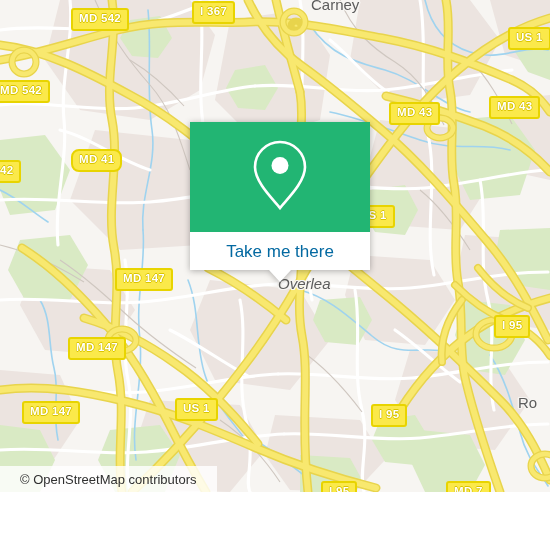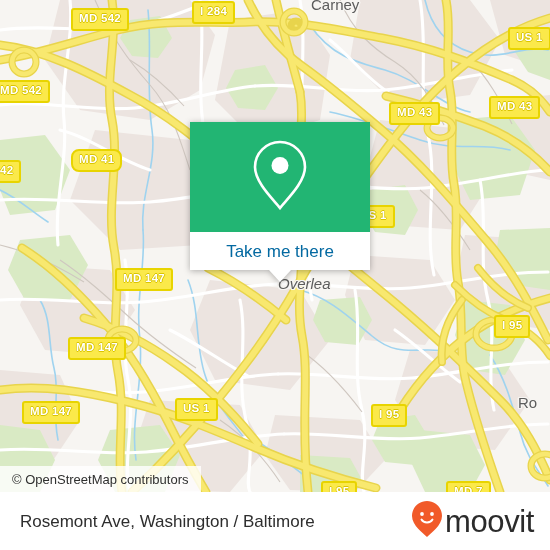--- a/index.html
+++ b/index.html
@@ -104,21 +104,21 @@
     border-right: 11px solid transparent;
     border-top: 12px solid #ffffff;
   }
 
   
   #attribution {
     position: absolute;
     left: 0;
     top: 466px;
     height: 26px;
-    padding: 0 12px;
+    padding: 0 20px;
     display: flex;
     align-items: center;
     background: rgba(255,255,255,0.82);
     color: #2f2f2f;
     font-size: 13px;
     white-space: nowrap;
   }
 
   
   #footer {
@@ -325,21 +325,21 @@
           <g stroke="#f8e86f" fill="none" stroke-width="5" stroke-linecap="round">
             <path d="M455 285 C470 300, 486 312, 505 320 C524 328, 540 340, 550 356"></path>
             <path d="M462 300 C448 318, 440 340, 442 362"></path>
             <path d="M478 268 C492 286, 508 300, 528 308"></path>
           </g>
         </g>
       </svg>
     </div>
 
     <div class="shield" style="left:71px;  top:8px;">MD 542</div>
-    <div class="shield" style="left:192px; top:1px;">I 284</div>
+    <div class="shield" style="left:192px; top:1px;">I 367</div>
     <div class="shield" style="left:508px; top:27px;">US 1</div>
     <div class="shield" style="left:-8px;  top:80px;">MD 542</div>
     <div class="shield" style="left:389px; top:102px;">MD 43</div>
     <div class="shield" style="left:489px; top:96px;">MD 43</div>
     <div class="shield" style="left:71px;  top:149px;border-radius:8px;">MD 41</div>
     <div class="shield" style="left:-8px;  top:160px;">42</div>
     <div class="shield" style="left:352px; top:205px;">US 1</div>
     <div class="shield" style="left:115px; top:268px;">MD 147</div>
     <div class="shield" style="left:68px;  top:337px;">MD 147</div>
     <div class="shield" style="left:494px; top:315px;">I 95</div>
@@ -366,28 +366,14 @@
         <span id="callout-label">Take me there</span>
       </div>
       <div id="callout-tail"></div>
     </div>
 
     <div id="attribution">
       <span>© OpenStreetMap contributors</span>
     </div>
   </div>
 
-  <div id="footer">
-    <div id="footer-title">Rosemont Ave, Washington / Baltimore</div>
-    <div id="brand">
-      <span>
-        <svg width="32" height="38" viewBox="0 0 32 38" xmlns="http://www.w3.org/2000/svg">
-          <path d="M16 1 C7.7 1 1 7.7 1 16 C1 25.5 12.5 33.5 16 37 C19.5 33.5 31 25.5 31 16 C31 7.7 24.3 1 16 1 Z" fill="#f15a29"></path>
-          <circle cx="11" cy="14" r="1.9" fill="#ffffff"></circle>
-          <circle cx="21" cy="14" r="1.9" fill="#ffffff"></circle>
-          <path d="M10.5 19.5 C12.5 23.4, 19.5 23.4, 21.5 19.5" fill="none" stroke="#ffffff" stroke-width="1.9" stroke-linecap="round"></path>
-        </svg>
-      </span>
-      <span id="brand-wordmark">moovit</span>
-    </div>
-  </div>
 
 </div>
 
 </body></html>

